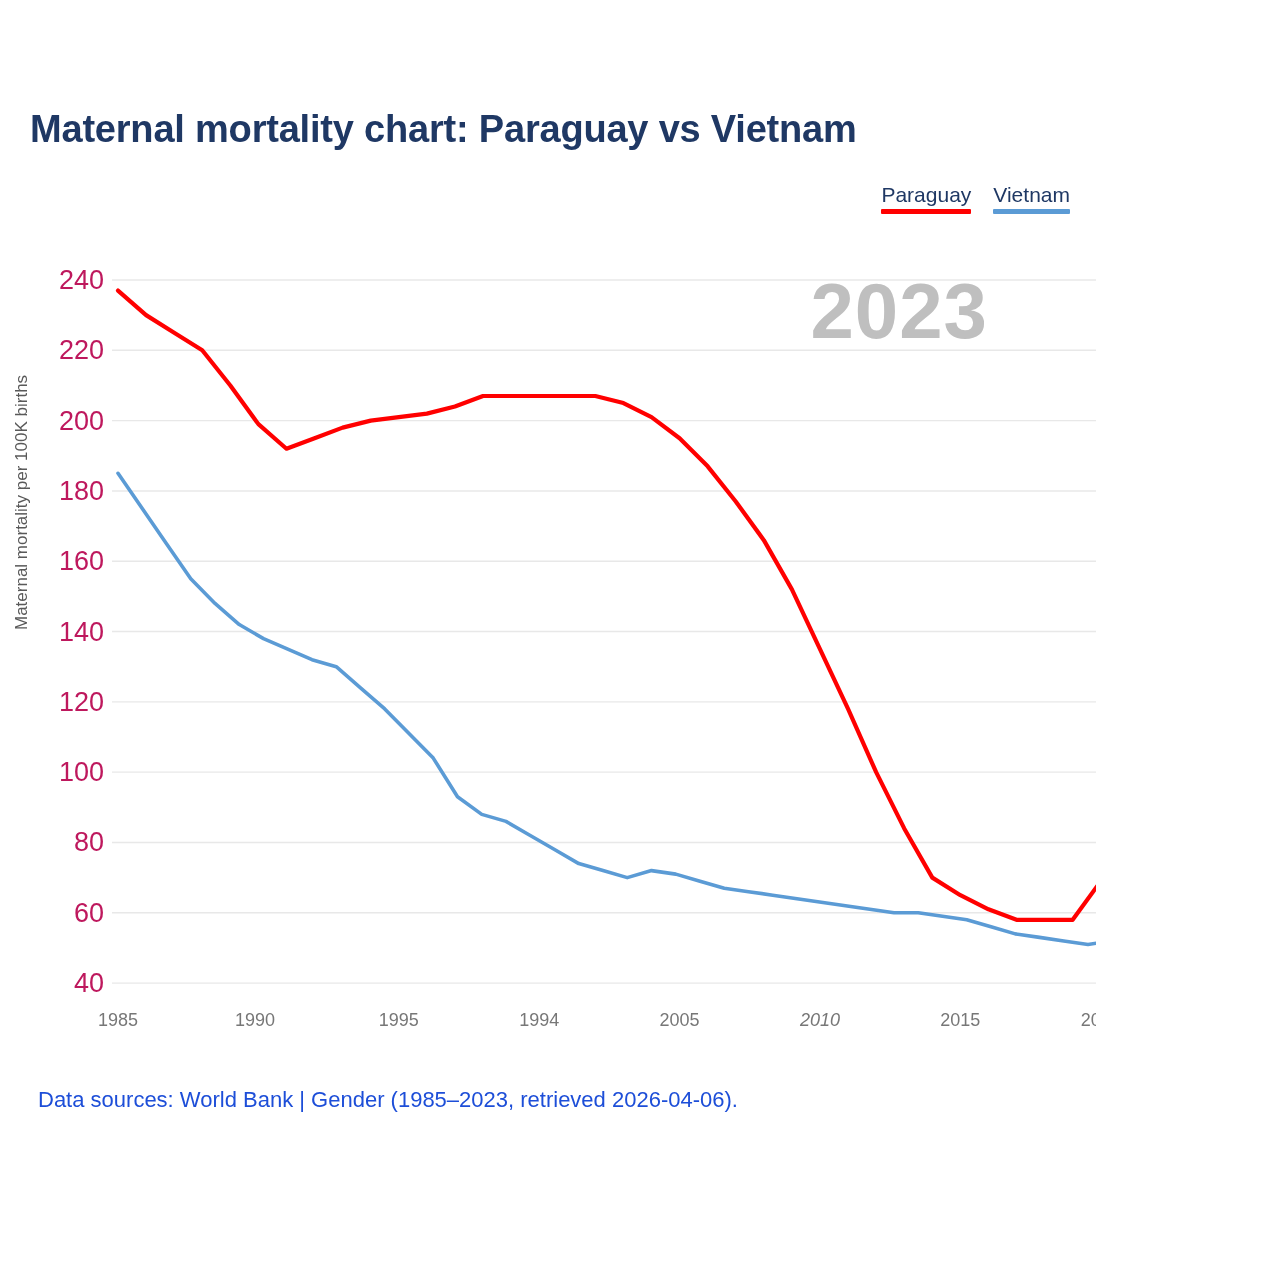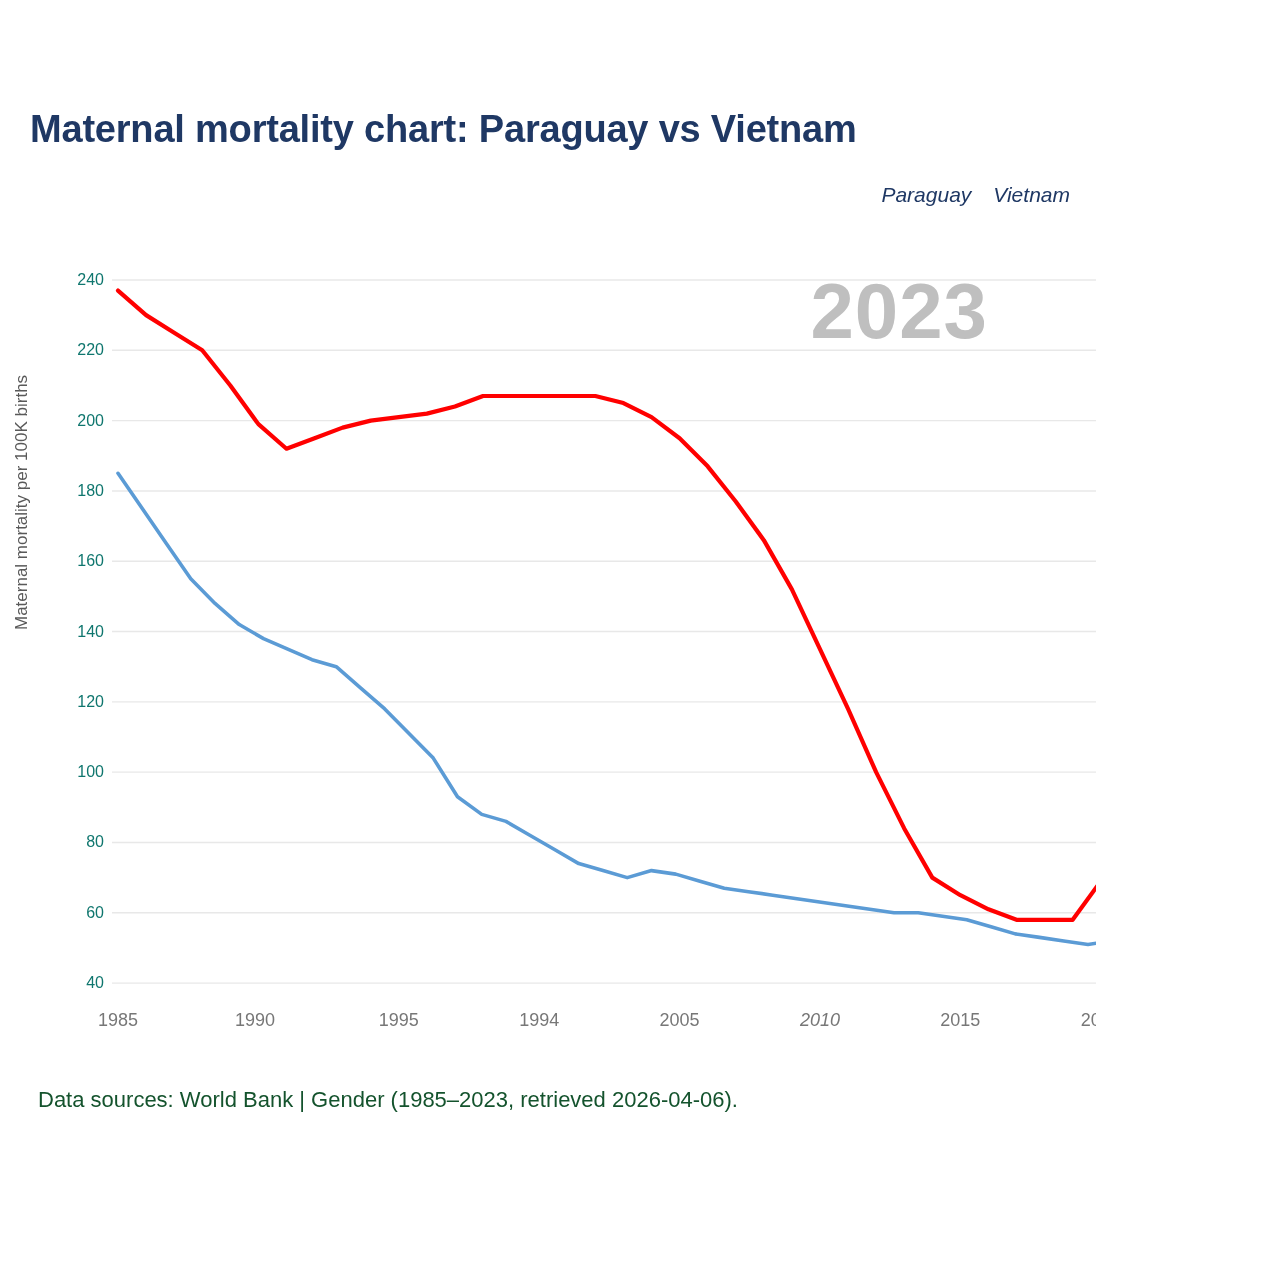--- a/index.html
+++ b/index.html
@@ -38,23 +38,22 @@
     position: absolute;
     right: 26px;
     top: 184px;
     display: flex;
     flex-direction: row;
     gap: 22px;
     align-items: flex-start;
   }
   .legend-item {
     display: flex;
-    flex-direction: row;
+    flex-direction: column;
     align-items: stretch;
-    font-style: italic;
   }
   .legend-label {
     font-size: 21px;
     color: #1f3864;
     line-height: 1.05;
     text-align: center;
     white-space: nowrap;
   }
   .legend-rule {
     height: 5px;
@@ -72,22 +71,22 @@
   }
   #plot-svg {
     position: absolute;
     left: 0;
     top: 0;
   }
 
   
   .ytick {
     position: absolute;
-    font-size: 16px;
-    color: #0f766e;
+    font-size: 27px;
+    color: #be185d;
     text-align: right;
     width: 70px;
     transform: translateY(-50%);
   }
   .xtick {
     position: absolute;
     font-size: 18px;
     color: #777777;
     text-align: center;
     width: 90px;
@@ -167,21 +166,21 @@
     background:#FFFF00;
     clip-path: polygon(50% 0%, 61.8% 34.5%, 98% 34.5%, 68.8% 56%, 80.9% 90.5%, 50% 69.2%, 19.1% 90.5%, 31.2% 56%, 2% 34.5%, 38.2% 34.5%);
   }
 
   
   #footer {
     position: absolute;
     left: 38px;
     top: 1082px;
     font-size: 22px;
-    color: #14532d;
+    color: #1d4ed8;
     line-height: 1.65;
   }
   #footer div { white-space: nowrap; }
 </style>
 </head>
 <body>
 
 <div id="page">
 
   <div id="chart-title">Maternal mortality chart: Paraguay vs Vietnam</div>

